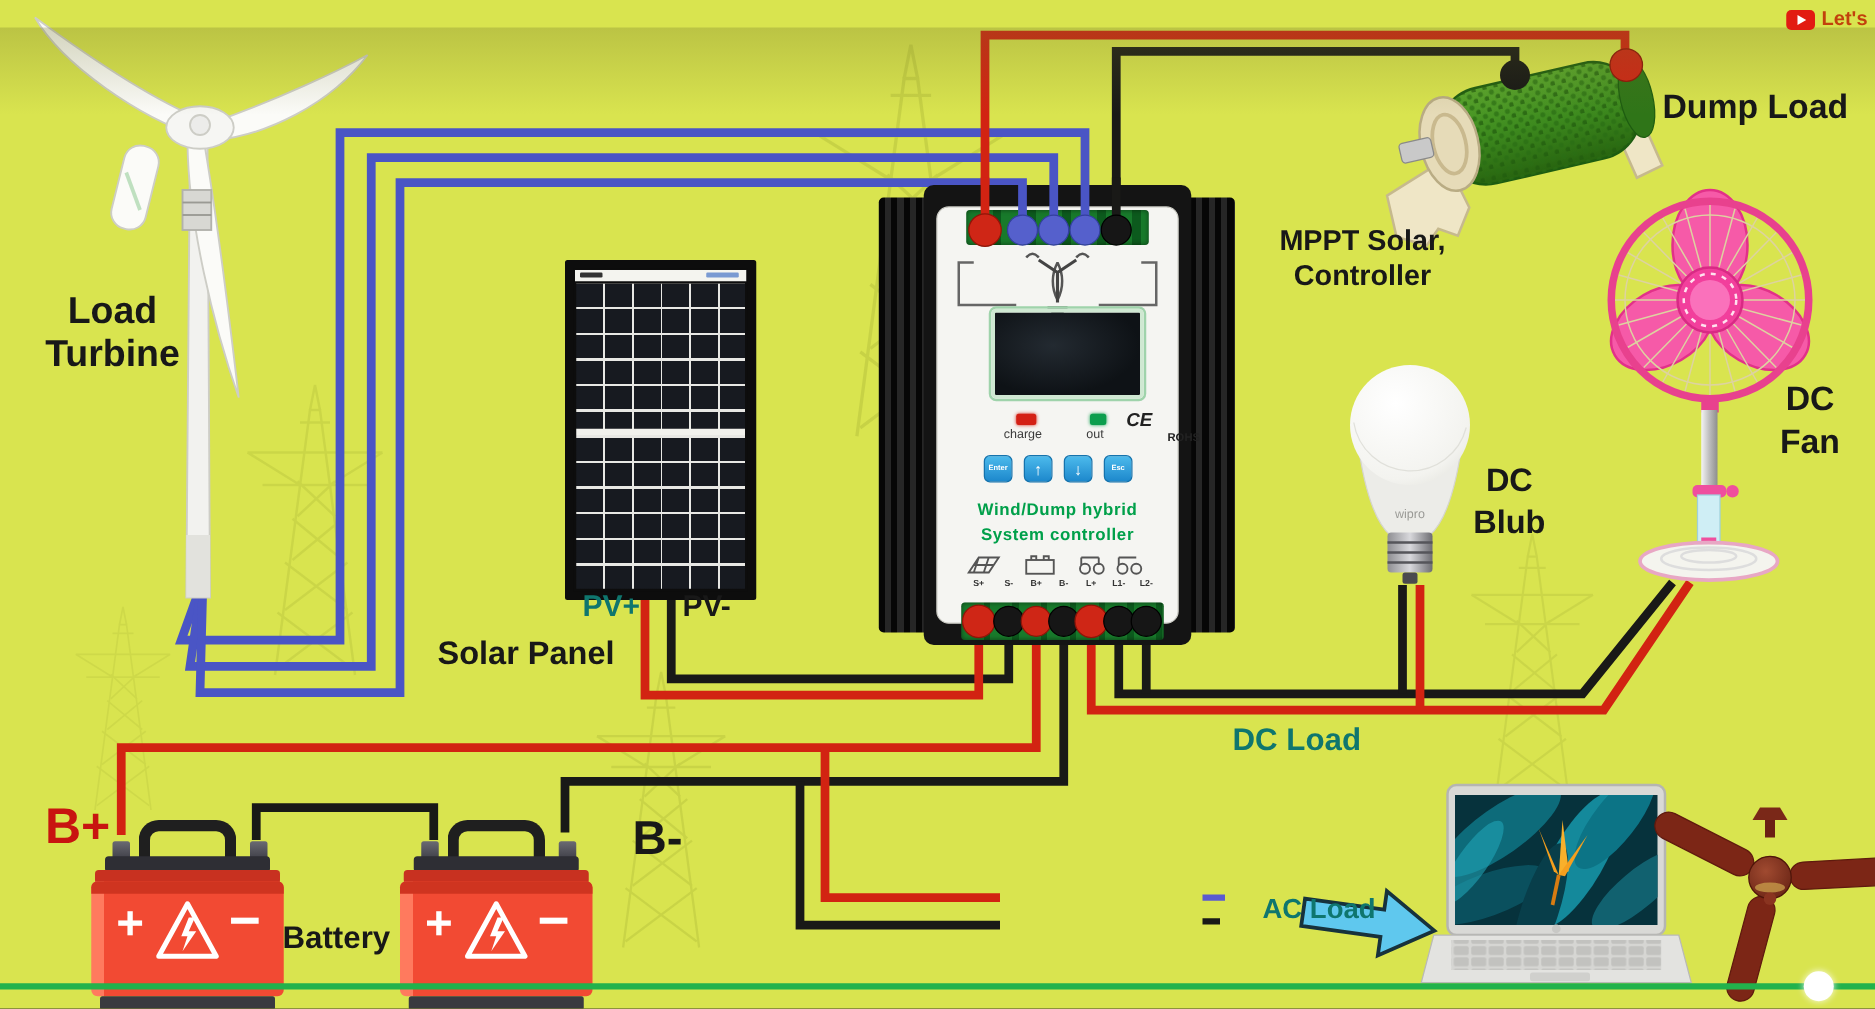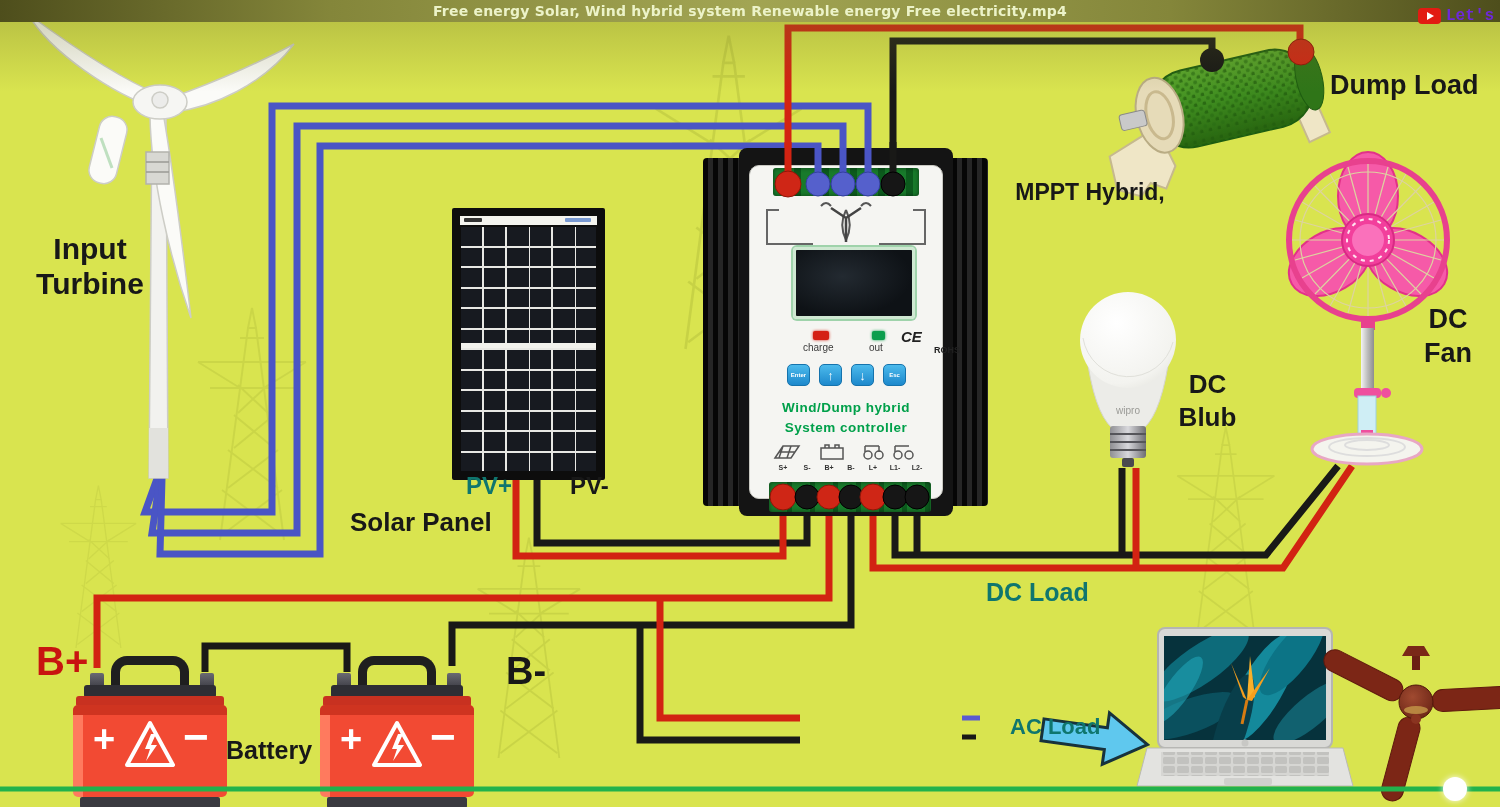--- a/index.html
+++ b/index.html
@@ -15,21 +15,21 @@
   #topbar .vtitle{font-family:"DejaVu Sans",sans-serif;font-size:14px;font-weight:600;
     color:#ecf3c8;letter-spacing:.2px;}
   #topshade{position:absolute;left:0;top:22px;width:1500px;height:70px;
     background:linear-gradient(180deg,rgba(110,112,40,.28),rgba(110,112,40,0));}
 
   
   #watermark{position:absolute;right:6px;top:7px;display:flex;align-items:center;gap:5px;}
   #ytbadge{width:23px;height:16px;background:#e21b12;border-radius:4px;position:relative;}
   #ytbadge:before{content:"";position:absolute;left:9px;top:4px;border-left:7px solid #fff;
     border-top:4px solid transparent;border-bottom:4px solid transparent;}
-  #watermark .wm-text{font-size:16px;font-weight:bold;color:#6d28d9;font-family:Liberation Mono, monospace;}
+  #watermark .wm-text{font-size:16px;font-weight:bold;color:#c2410c;}
 
   
   .lbl{position:absolute;font-weight:bold;color:#181818;line-height:1.15;white-space:nowrap;}
   .lbl.center{text-align:center;}
   .lbl.red{color:#0f766e;}
 
   
   #solar{position:absolute;left:452px;top:208px;width:153px;height:272px;
     background:#0d0d0d;border:7px solid #0d0d0d;box-sizing:border-box;border-radius:2px;}
   #solar .strip{position:absolute;left:1px;top:1px;right:1px;height:9px;background:#f4f4ef;}
@@ -484,37 +484,35 @@
       <polygon points="1042,726 1106,726 1106,711 1148,737 1106,763 1106,748 1042,748" fill="#5fc8ee" stroke="#17323c" stroke-width="3"></polygon>
     </g>
   </svg>
 
   <svg class="layer" viewBox="0 0 1500 807">
     <line x1="0" y1="789" x2="1500" y2="789" stroke="#22b24c" stroke-width="5"></line>
     <circle cx="1455" cy="789" r="12" fill="#ffffff" style="filter:drop-shadow(0 0 3px rgba(255,255,255,.9));"></circle>
   </svg>
 
   <div id="topshade"></div>
-  <div id="topbar">
-    <span class="vtitle">Free energy Solar, Wind hybrid system Renewable energy Free electricity.mp4</span>
-  </div>
   <div id="watermark">
     <div id="ytbadge"></div>
     <span class="wm-text">Let's</span>
   </div>
 
   <div class="lbl center" style="left:10px;top:232px;width:160px;font-size:30px;">
-    <div>Input</div>
+    <div>Load</div>
     <div>Turbine</div>
   </div>
   <div class="lbl" style="left:350px;top:508px;font-size:26px;">Solar Panel</div>
   <div class="lbl red" style="left:466px;top:472px;font-size:24px;">PV+</div>
-  <div class="lbl" style="left:546px;top:472px;font-size:24px;margin-left:24px;">PV-</div>
+  <div class="lbl" style="left:546px;top:472px;font-size:24px;">PV-</div>
   <div class="lbl center" style="left:1000px;top:178px;width:180px;font-size:23px;line-height:28px;">
-    <div>MPPT Hybrid,</div>
+    <div>MPPT Solar,</div>
+    <div>Controller</div>
   </div>
   <div class="lbl" style="left:1330px;top:70px;font-size:27px;">Dump Load</div>
   <div class="lbl center" style="left:1160px;top:368px;width:95px;font-size:26px;line-height:33px;">
     <div>DC</div>
     <div>Blub</div>
   </div>
   <div class="lbl center" style="left:1412px;top:302px;width:72px;font-size:27px;line-height:34px;">
     <div>DC</div>
     <div>Fan</div>
   </div>

